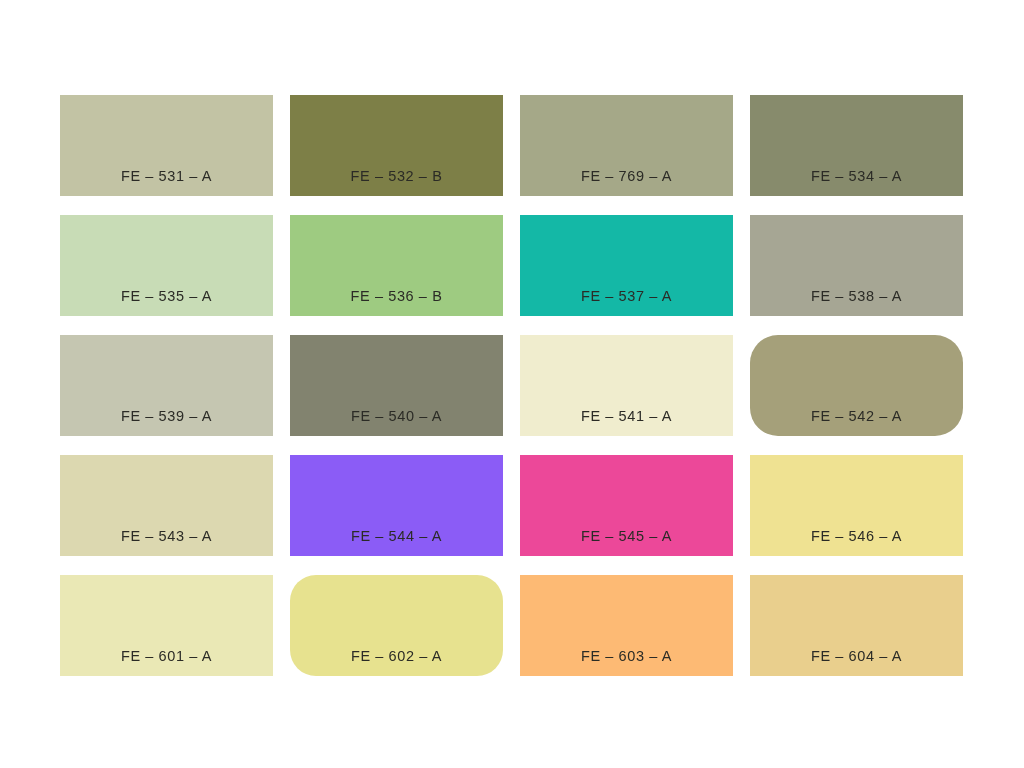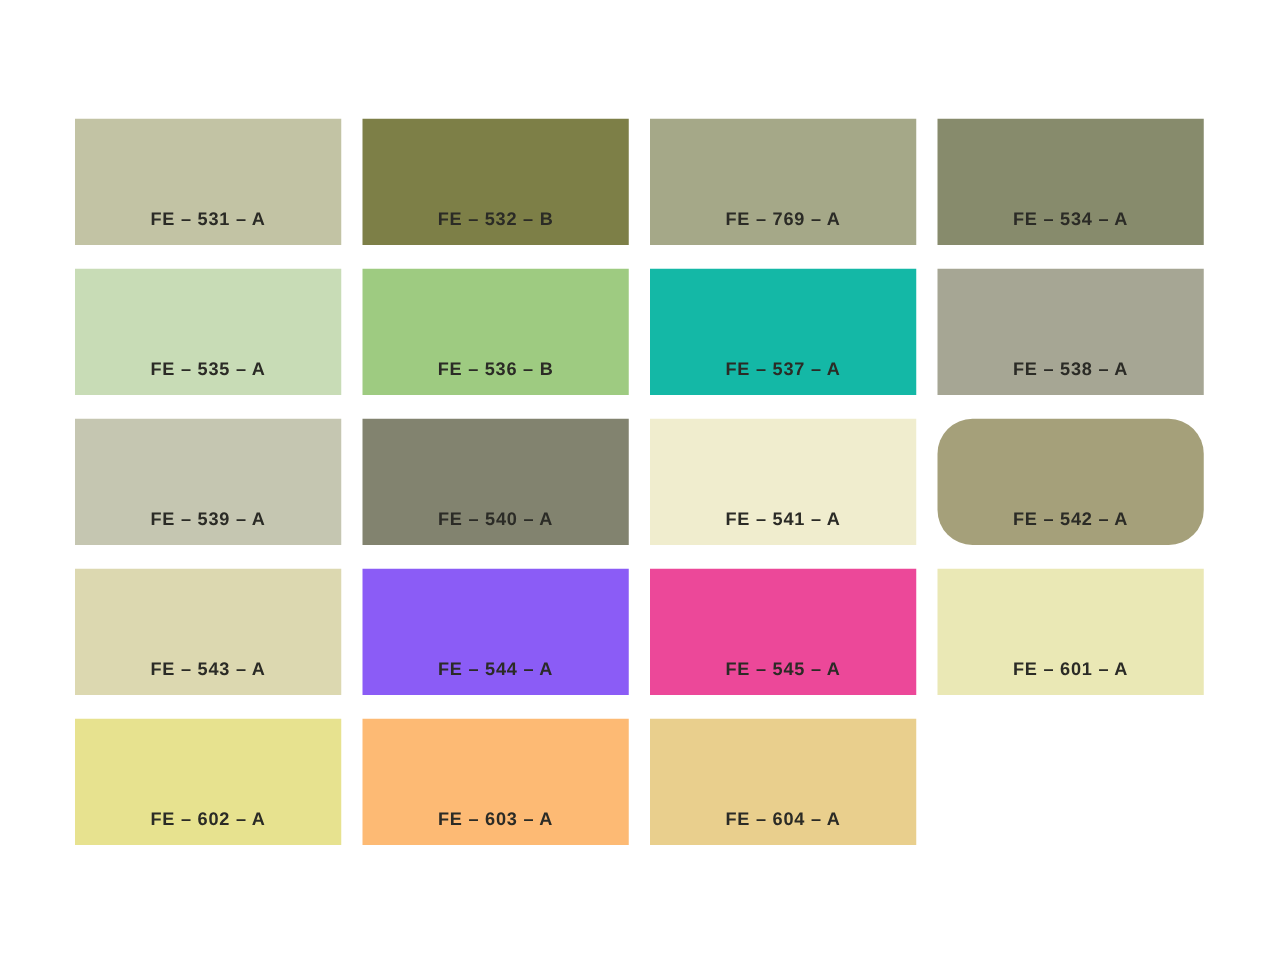--- a/index.html
+++ b/index.html
@@ -42,21 +42,21 @@
   }
 
   .swatch-label {
     position: absolute;
     left: 0;
     right: 0;
     bottom: 13px;
     text-align: center;
     font-family: "Liberation Sans", sans-serif;
     font-size: 14.5px;
-    font-weight: bold;
+    font-weight: normal;
     letter-spacing: 0.6px;
     color: #2b2b26;
     white-space: nowrap;
     line-height: 1;
   }
 </style>
 </head>
 <body>
 
 <div id="palette-sheet">
@@ -99,24 +99,27 @@
       </div>
       <div class="swatch" style="background: rgb(220, 216, 176);">
         <div class="swatch-label">FE – 543 – A</div>
       </div>
       <div class="swatch" style="background: #8b5cf6;">
         <div class="swatch-label">FE – 544 – A</div>
       </div>
       <div class="swatch" style="background: #ec4899;">
         <div class="swatch-label">FE – 545 – A</div>
       </div>
+      <div class="swatch" style="background: rgb(239, 226, 146);">
+        <div class="swatch-label">FE – 546 – A</div>
+      </div>
       <div class="swatch" style="background: rgb(234, 232, 181);">
         <div class="swatch-label">FE – 601 – A</div>
       </div>
-      <div class="swatch" style="background: rgb(231, 226, 143);">
+      <div class="swatch" style="background: rgb(231, 226, 143); border-radius: 26px;">
         <div class="swatch-label">FE – 602 – A</div>
       </div>
       <div class="swatch" style="background: #fdba74;">
         <div class="swatch-label">FE – 603 – A</div>
       </div>
       <div class="swatch" style="background: rgb(233, 207, 141);">
         <div class="swatch-label">FE – 604 – A</div>
       </div>
     </div>
 </div>

